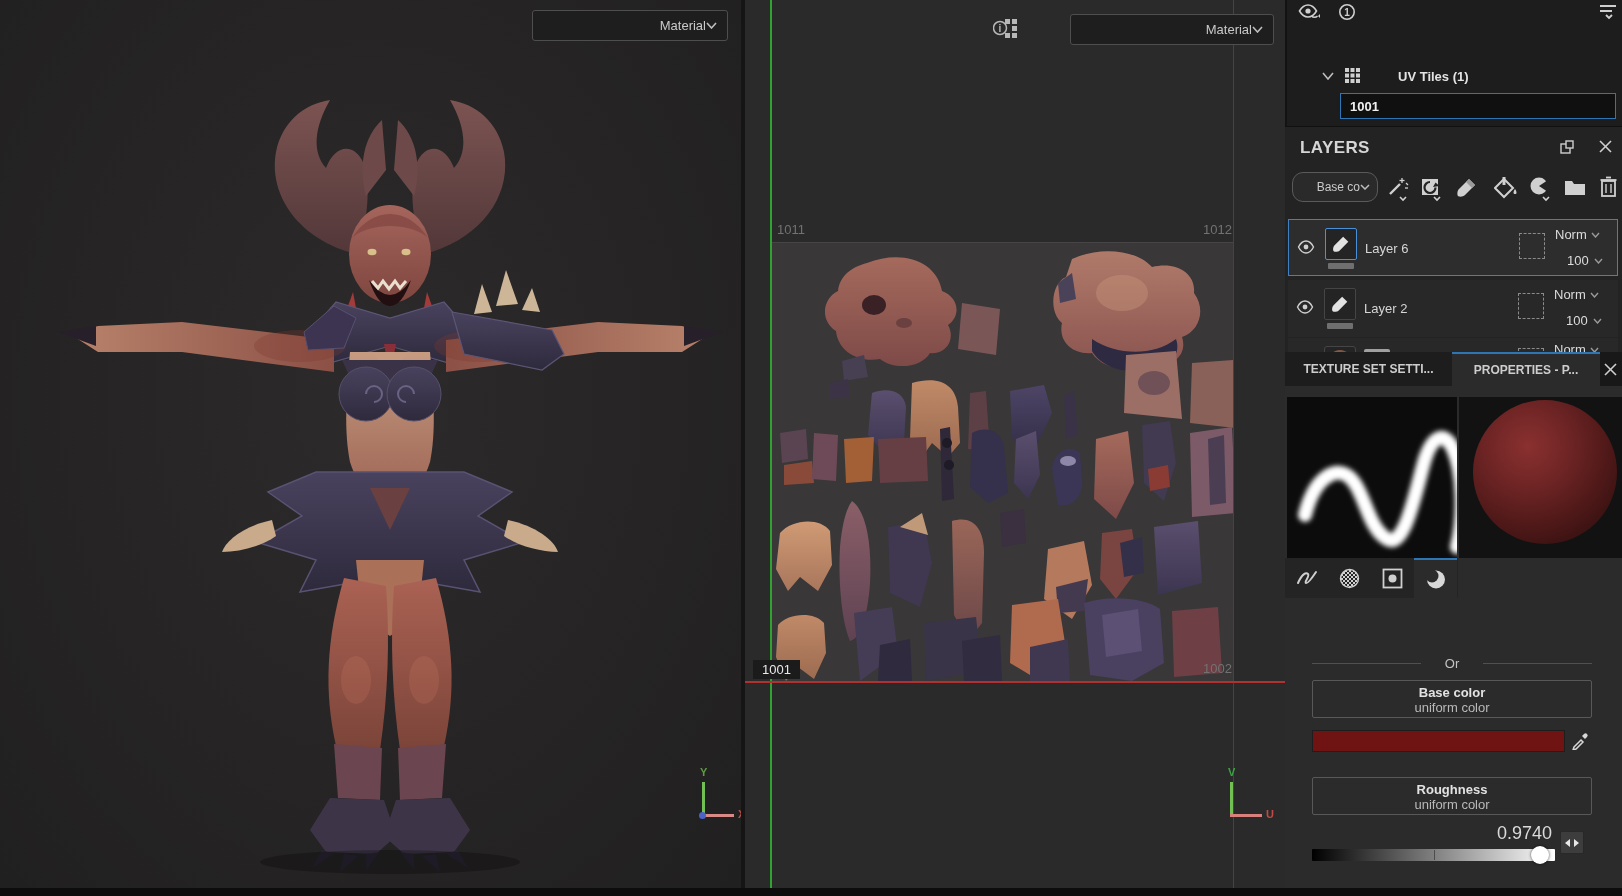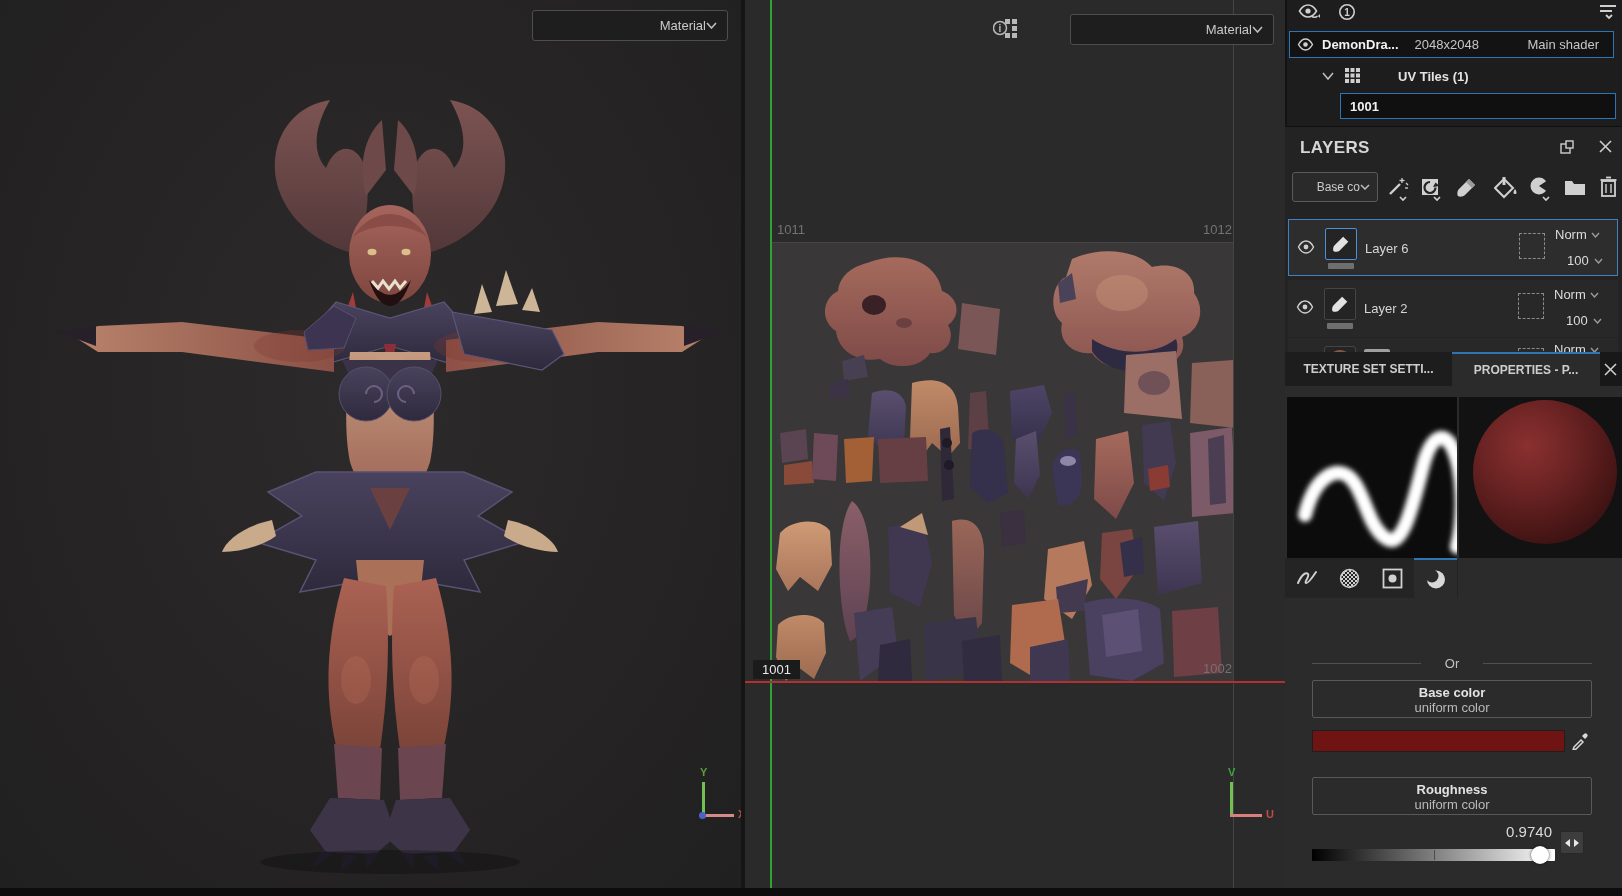--- a/index.html
+++ b/index.html
@@ -28,21 +28,21 @@
   .ts-row{left:1289px;top:31px;width:325px;height:27px;background:#131313;border:1px solid #2e75b6;
           display:flex;align-items:center;box-sizing:border-box;}
   .ts-name{color:#f2f2f2;font-weight:bold;font-size:13px;margin-left:8px;}
   .ts-res{color:#c6c6c6;font-size:13px;margin-left:16px;}
   .ts-shader{color:#c6c6c6;font-size:13px;margin-left:auto;margin-right:14px;}
   .uvtiles-label{color:#e3e3e3;font-weight:bold;font-size:13px;}
   .tilebox{left:1340px;top:93px;width:276px;height:26px;background:#101010;border:1px solid #2e75b6;
            box-sizing:border-box;display:flex;align-items:center;}
   .tilebox span{color:#f0f0f0;font-weight:bold;font-size:13px;margin-left:9px;}
   .layers-title{color:#d6d6d6;font-weight:bold;font-size:17px;letter-spacing:.4px;}
-  .chselect{left:1292px;top:172px;width:86px;height:30px;}
+  .chselect{left:1292px;top:172px;width:86px;height:30px;border-radius:11px;}
   
   .lrow{left:1288px;width:330px;height:57px;background:#282828;}
   .lrow.sel{background:#2d2d2d;border:1px solid #3f80c0;box-sizing:border-box;}
   .lthumb{position:absolute;left:36px;top:8px;width:30px;height:30px;background:#242424;
           border:1px solid #454545;border-radius:2px;display:flex;align-items:center;justify-content:center;}
   .lthumb.selthumb{border:1px solid #4a90d9;}
   .lbar{position:absolute;left:39px;top:43px;width:26px;height:6px;background:#6f6f6f;border-radius:1px;}
   .lname{position:absolute;left:76px;top:21px;color:#d6d6d6;font-size:13px;}
   .lmask{position:absolute;left:230px;top:13px;width:24px;height:24px;border:1px dashed #8b8b8b;}
   .lblend{position:absolute;left:266px;top:7px;color:#dcdcdc;font-size:13px;display:flex;align-items:center;gap:4px;}
@@ -63,21 +63,21 @@
   .icotab{width:43px;height:40px;display:flex;align-items:center;justify-content:center;box-sizing:border-box;}
   .icotab.sel{background:#2b2b2b;border-top:2px solid #2e75b6;}
   .propbox{left:1312px;width:280px;border:1px solid #585858;border-radius:2px;box-sizing:border-box;
            text-align:center;overflow:hidden;background:#2b2b2b;}
   .propbox .t1{color:#e2e2e2;font-weight:bold;font-size:13px;}
   .propbox .t2{color:#b9b9b9;font-size:13px;}
   .ordiv{left:1312px;top:655px;width:280px;height:16px;display:flex;align-items:center;gap:24px;}
   .ordiv .ln{flex:1;height:1px;background:#505050;}
   .ordiv .or{color:#c3c3c3;font-size:13px;}
   .swatch{left:1312px;top:730px;width:253px;height:22px;border:1px solid #1e1e1e;box-sizing:border-box;}
-  .rufval{left:1452px;top:823px;width:100px;text-align:right;color:#dadada;font-size:15px;}
+  .rufval{left:1452px;top:823px;width:100px;text-align:right;color:#dadada;font-size:18px;}
   .swapbtn{left:1560px;top:831px;width:24px;height:23px;background:#3d3d3d;border:1px solid #282828;
            border-radius:2px;display:flex;align-items:center;justify-content:center;box-sizing:border-box;}
   .slider{left:1312px;top:849px;width:243px;height:12px;background:linear-gradient(to right,#000,#fff);border-radius:1px;}
   .slider .tick{position:absolute;left:50%;top:1px;width:1px;height:10px;background:#2b2b2b;opacity:.6;}
   .handle{position:absolute;top:-3px;width:18px;height:18px;border-radius:50%;background:#fff;
           box-shadow:0 0 3px rgba(0,0,0,.7);}
   .bottombar{left:0;top:888px;width:1622px;height:8px;background:#0d0d0d;}
   .gizmo-label{font-size:11px;font-weight:bold;}
   .xbtn line{stroke:#cfcfcf;stroke-width:1.6;}
 </style>
@@ -344,29 +344,20 @@
   <svg class="abs" style="left:1338px;top:3px;" width="18" height="18" viewBox="0 0 18 18">
     <circle cx="9" cy="9" r="7.2" fill="none" stroke="#cfcfcf" stroke-width="1.6"></circle>
     <text x="9" y="13" font-size="10" font-weight="bold" fill="#cfcfcf" text-anchor="middle" font-family="Liberation Sans,sans-serif">1</text>
   </svg>
   <svg class="abs" style="left:1598px;top:3px;" width="20" height="18" viewBox="0 0 20 18">
     <line x1="2" y1="3" x2="18" y2="3" stroke="#cfcfcf" stroke-width="2"></line>
     <line x1="2" y1="8" x2="14" y2="8" stroke="#cfcfcf" stroke-width="2"></line>
     <polyline points="8,12 11,15 14,12" stroke="#cfcfcf" stroke-width="1.8" fill="none"></polyline>
   </svg>
 
-  <div class="abs ts-row">
-    <svg style="margin-left:7px;" width="17" height="13" viewBox="0 0 17 13">
-      <path d="M8.5 1C4.5 1 1.5 6.5 1.5 6.5s3 5.5 7 5.5 7-5.5 7-5.5-3-5.5-7-5.5z" fill="none" stroke="#cfcfcf" stroke-width="1.4"></path>
-      <circle cx="8.5" cy="6.5" r="2.3" fill="#cfcfcf"></circle>
-    </svg>
-    <span class="ts-name">DemonDra...</span>
-    <span class="ts-res">2048x2048</span>
-    <span class="ts-shader">Main shader</span>
-  </div>
 
   <svg class="abs" style="left:1322px;top:72px;" width="12" height="8">
       <polyline points="1,1 6,7 11,1" stroke="#bdbdbd" stroke-width="1.6" fill="none"></polyline>
     </svg>
   <svg class="abs" style="left:1345px;top:68px;" width="15" height="15" viewBox="0 0 15 15">
     <g fill="#cfcfcf">
         <rect x="0" y="0" width="4" height="4"></rect>
         <rect x="5.5" y="0" width="4" height="4"></rect>
         <rect x="11" y="0" width="4" height="4"></rect>
     <rect x="0" y="5.5" width="4" height="4"></rect>

